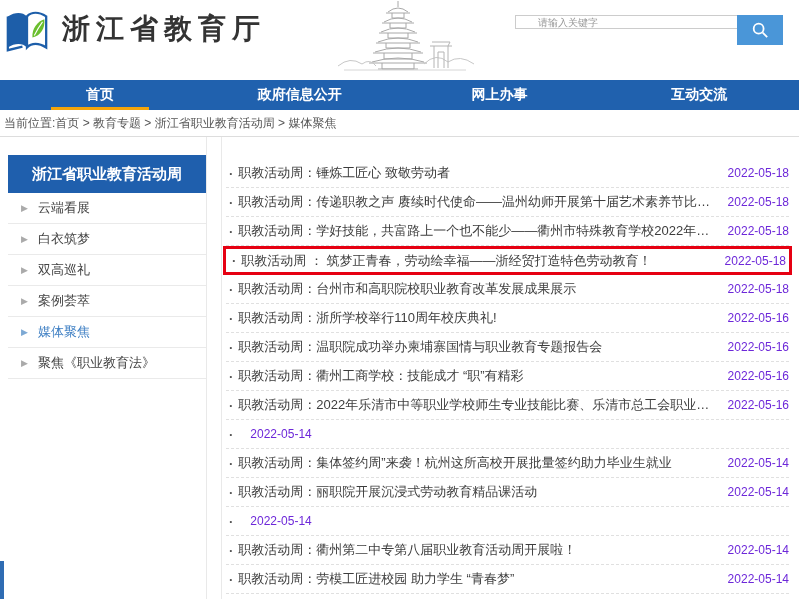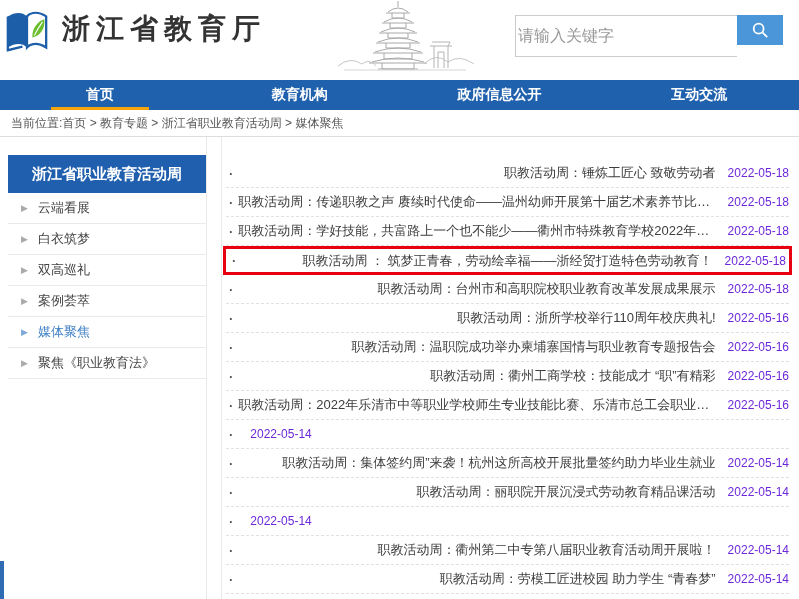--- a/index.html
+++ b/index.html
@@ -6,47 +6,47 @@
   body { font-family:"Liberation Sans","DejaVu Sans",sans-serif; background:#fff; }
   .page { position:relative; width:799px; height:599px; margin:0 auto; background:#fff; overflow:hidden; display:flex; flex-direction:column; }
 
   
   .header { position:relative; height:80px; background:#fff; flex:0 0 auto; }
   .logo-wrap { position:absolute; left:4px; top:10px; display:flex; align-items:flex-start; cursor:pointer; }
   .logo-icon { width:46px; height:42px; margin-right:12px; }
   .site-title { font-size:28px; font-weight:bold; color:#333; letter-spacing:6px; font-family:"Liberation Serif","DejaVu Serif",serif; }
   .pagoda { position:absolute; left:336px; top:0; width:140px; height:74px; opacity:.85; }
   .search-area { position:absolute; right:16px; top:15px; display:flex; }
-  .search-input { width:222px; height:42px; border:1px solid #ccc; border-right:none; padding:0 2px; font-size:16px; color:#333; outline:none; }
+  .search-input { width:222px; height:14px; border:1px solid #ccc; border-right:none; padding:0 22px; font-size:10px; color:#333; outline:none; }
   .search-input::placeholder { color:#999; }
   .search-btn { width:46px; height:30px; background:#4a96d8; border:none; cursor:pointer; display:flex; align-items:center; justify-content:center; }
 
   
   .nav { height:30px; background:#2061ae; display:flex; flex:0 0 auto; }
   .nav-item { flex:1; position:relative; display:flex; align-items:center; justify-content:center; color:#fff; font-size:14px; font-weight:bold; cursor:pointer; }
   .nav-item.active::after { content:""; position:absolute; bottom:0; left:50%; transform:translateX(-50%); width:98px; height:3px; background:#f5a50a; }
 
   
-  .breadcrumb { height:27px; line-height:26px; font-size:12px; color:#555; border-bottom:1px solid #ddd; padding-left:11px; flex:0 0 auto; }
+  .breadcrumb { height:27px; line-height:26px; font-size:12px; color:#555; border-bottom:1px solid #ddd; padding-left:4px; flex:0 0 auto; }
   .breadcrumb .crumb { cursor:pointer; }
 
   
   .content { flex:1 1 auto; display:flex; align-items:stretch; overflow:hidden; }
   .sidebar-col { width:199px; margin-left:8px; border-right:1px solid #e9e9e9; }
   .side-menu { margin-top:18px; }
   .side-menu-header { height:38px; line-height:38px; background:#1f5fad; color:#fff; font-size:15px; font-weight:bold; text-align:center; }
   .side-item { position:relative; height:31px; line-height:30px; border-bottom:1px solid #eaeaea; padding-left:30px; font-size:13px; color:#444; cursor:pointer; }
   .side-item .arrow { position:absolute; left:13px; top:0; font-size:9px; color:#aaa; }
   .side-item.active { color:#4080c4; }
   .side-item.active .arrow { color:#7da9d4; }
 
   .main-col { flex:1; margin-left:14px; border-left:1px solid #e9e9e9; padding:22px 10px 0 4px; min-width:0; }
   .news-row { height:29px; display:flex; align-items:center; border-bottom:1px dashed #e0e0e0; font-size:13px; }
   .news-row .bullet { color:#555; margin:0 5px 0 3px; font-weight:bold; }
-  .news-title { flex:1; color:#3d3d3d; white-space:nowrap; overflow:hidden; text-overflow:ellipsis; cursor:pointer;text-align:right; }
+  .news-title { flex:1; color:#3d3d3d; white-space:nowrap; overflow:hidden; text-overflow:ellipsis; cursor:pointer; }
   .news-date { color:#6d28d9; font-size:12px; margin-left:12px; flex:0 0 auto; }
   .news-row.highlighted { border:3px solid #e60012; margin:0 -3px; padding:0 3px; }
 
   .corner-strip { position:absolute; left:0; bottom:0; width:4px; height:38px; background:#2f6cb3; }
 </style>
 </head>
 <body>
 
 <div class="page">
 
@@ -85,24 +85,24 @@
         </svg>
       </button>
     </div>
   </div>
 
   <div class="nav" id="nav-list">
       <div class="nav-item active">
         <span>首页</span>
       </div>
       <div class="nav-item">
-        <span>教育机构</span>
+        <span>政府信息公开</span>
       </div>
       <div class="nav-item">
-        <span>政府信息公开</span>
+        <span>网上办事</span>
       </div>
       <div class="nav-item">
         <span>互动交流</span>
       </div>
     </div>
 
   <div class="breadcrumb" id="breadcrumb">
     <span>当前位置:</span><span id="crumbs"><span class="crumb">首页</span> &gt; <span class="crumb">教育专题</span> &gt; <span class="crumb">浙江省职业教育活动周</span> &gt; <span class="crumb">媒体聚焦</span></span>
   </div>
 

